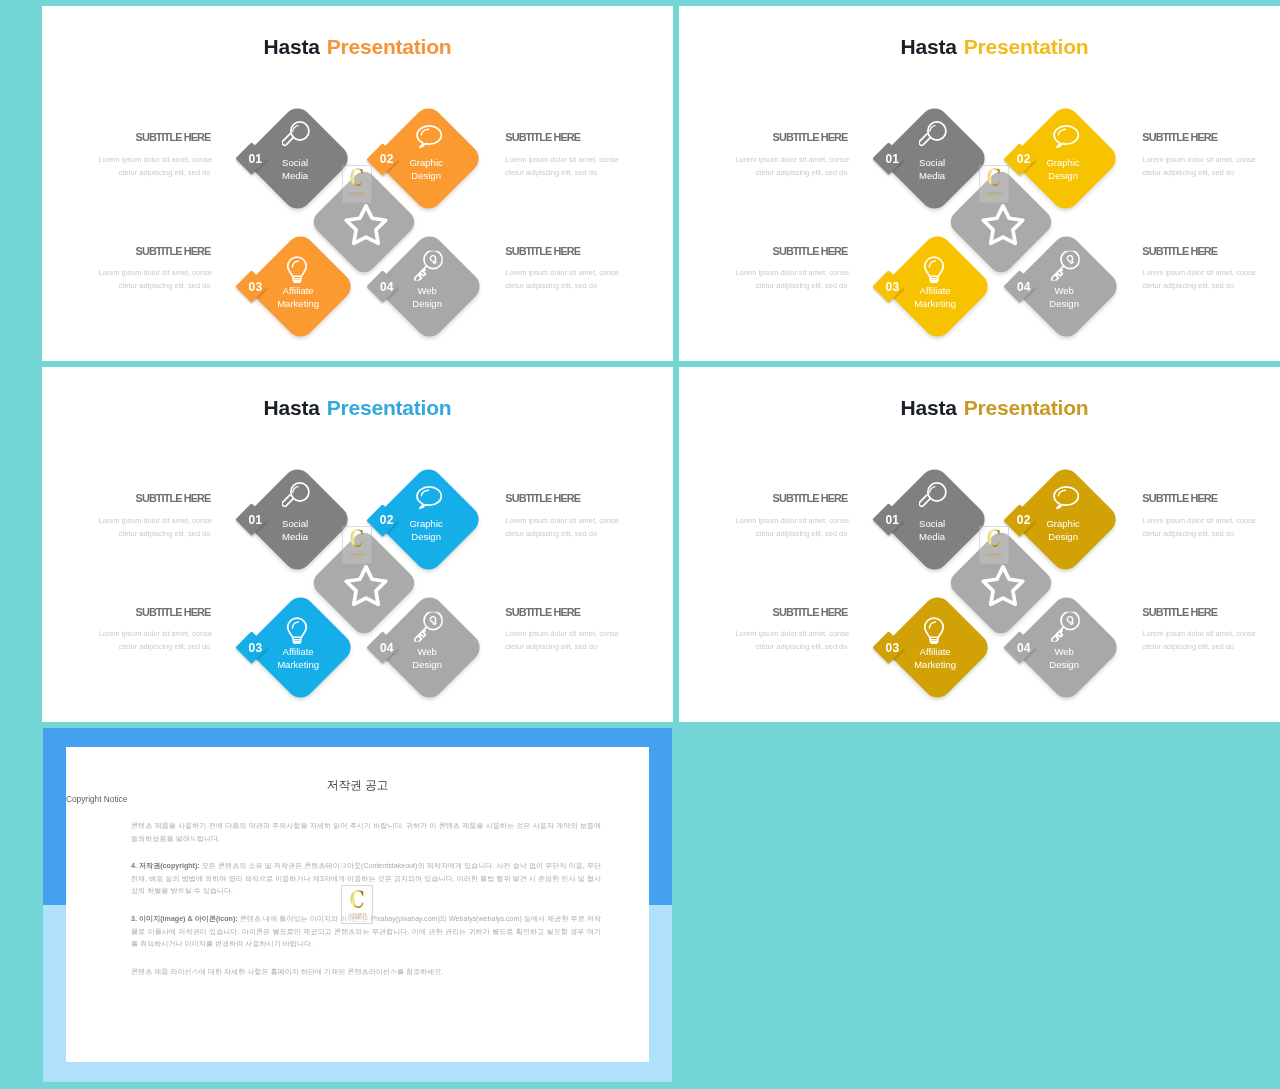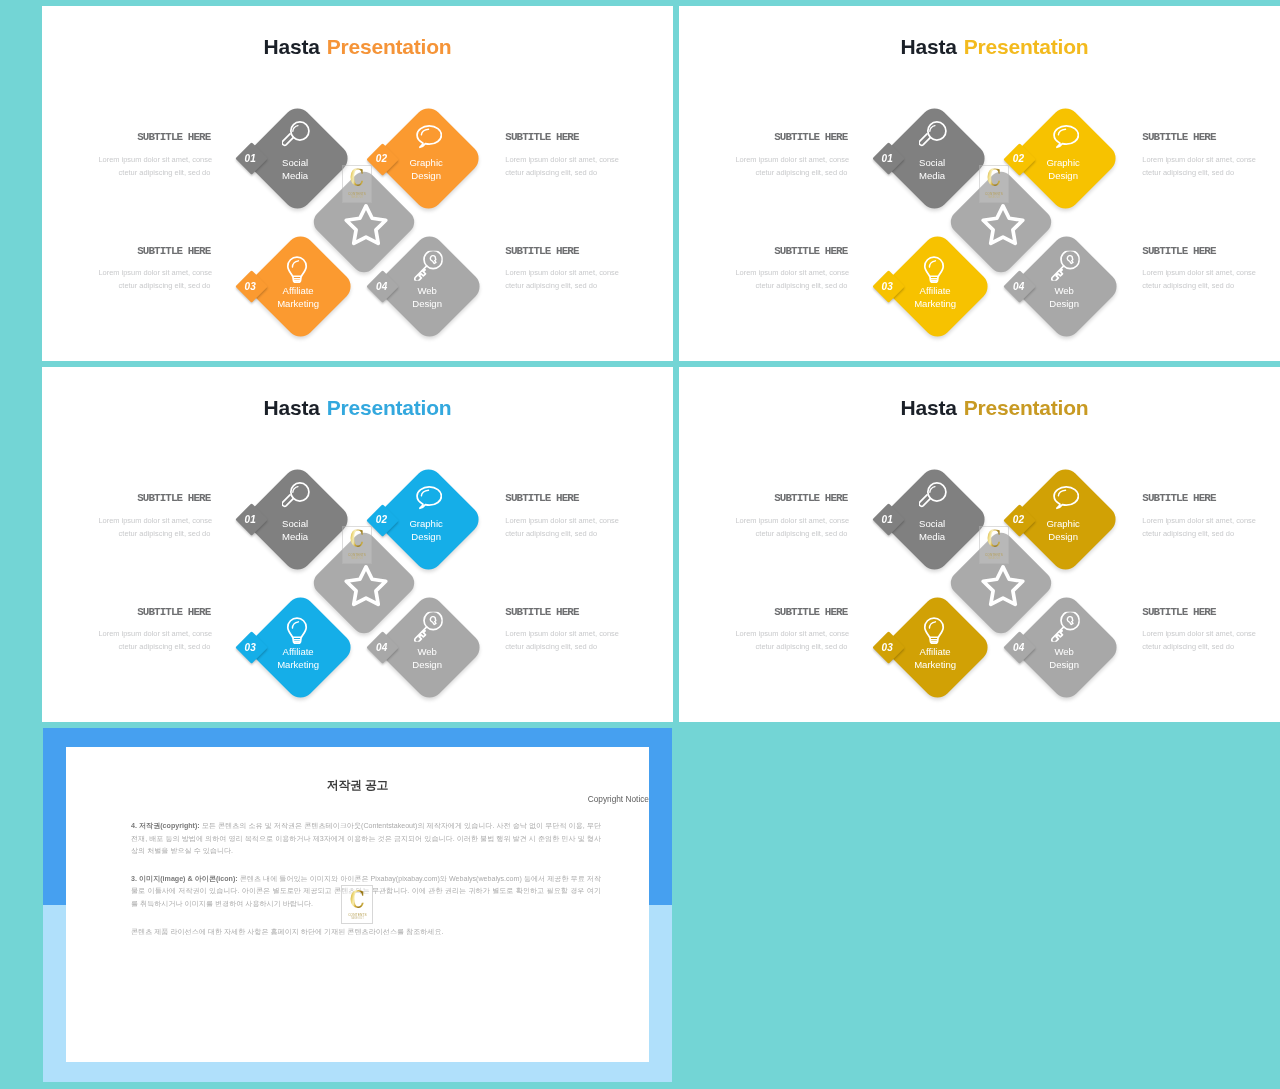--- a/index.html
+++ b/index.html
@@ -20,44 +20,44 @@
   .diamond-area{position:absolute;left:0;top:0;width:100%;height:100%;}
 
   
   .dm{position:absolute;width:79px;height:79px;border-radius:14px;transform:rotate(45deg);box-shadow:1.8px 1.8px 4px rgba(0,0,0,.15);}
   .dmc{position:absolute;left:0;top:0;width:79px;height:79px;transform:rotate(-45deg);color:#fff;}
   .dmc .ico{position:absolute;left:50%;top:50%;transform:translate(-50%,-50%);line-height:0;}
   .dmc .lbl{position:absolute;left:-18.9px;width:112px;font-size:9.55px;line-height:13.1px;text-align:center;font-weight:400;white-space:nowrap;}
 
   
   .badge{position:absolute;width:23.2px;height:23.2px;border-radius:1.5px;transform:rotate(45deg);}
-  .bnum{position:absolute;color:#fff;font-size:10px;font-weight:700;letter-spacing:0.2px;line-height:12px;white-space:nowrap;text-align:center;font-style:italic;}
+  .bnum{position:absolute;color:#fff;font-size:12px;font-weight:700;letter-spacing:0.2px;line-height:12px;white-space:nowrap;text-align:right;}
 
   
   .side{position:absolute;width:112px;}
-  .side .sh{font-family:Liberation Mono, monospace;font-stretch:condensed;font-size:10.9px;font-weight:700;color:#6e6f71;letter-spacing:-0.9px;white-space:nowrap;line-height:11px;}
+  .side .sh{font-family:Liberation Sans, sans-serif;font-stretch:condensed;font-size:10.9px;font-weight:700;color:#6e6f71;letter-spacing:-0.9px;white-space:nowrap;line-height:11px;}
   .side .sp{font-size:7.45px;line-height:13.1px;color:#c9cacc;margin-top:9.3px;white-space:nowrap;}
   .side.left{text-align:right;}
   .side.right{text-align:left;}
 
   
   .wm{position:absolute;left:299.6px;top:158.8px;width:30.8px;height:38.6px;border:0.8px solid rgba(170,170,170,.45);
       display:flex;flex-direction:column;align-items:center;justify-content:flex-start;background:rgba(255,255,255,.18);box-sizing:border-box;padding-top:2.6px;opacity:.9;}
   .wm .wmc{font-family:"DejaVu Serif",serif;font-size:25px;font-weight:700;line-height:19.8px;letter-spacing:-.5px;transform:scaleX(.72) scaleY(.95);
       background:linear-gradient(105deg,#b08a1c 0%,#e8cf63 18%,#fbf3c0 34%,#d4ab26 50%,#8f6f14 70%,#d9bb46 88%,#a7841f 100%);
       -webkit-background-clip:text;background-clip:text;color:transparent;}
   .wm .wmt{font-size:3.1px;color:#b8a052;letter-spacing:.12px;line-height:4.2px;text-align:center;margin-top:3.4px;}
   .wm .wmt2{font-size:2.6px;color:#c6b684;margin-top:0.6px;}
 
   
   #cp{position:absolute;left:7px;top:728px;width:629px;height:354px;background:#b0e0fb;}
   #cpBlue{position:absolute;left:0;top:0;width:629px;height:177px;background:#46a0f0;}
   #cpWhite{position:absolute;left:23px;top:19.4px;width:583px;height:315px;background:#fff;}
-  .cpT{text-align:center;font-size:11.9px;font-weight:700;color:#3d3d3d;margin-top:31.6px;letter-spacing:-.2px;line-height:12px;}
-  .cpS{text-align:right;font-size:8.3px;color:#5e5e5e;margin-top:3.6px;line-height:9px;}
+  .cpT{text-align:center;font-size:11.9px;font-weight:400;color:#3d3d3d;margin-top:31.6px;letter-spacing:-.2px;line-height:12px;}
+  .cpS{text-align:left;font-size:8.3px;color:#5e5e5e;margin-top:3.6px;line-height:9px;}
   .cpBody{position:absolute;left:65px;top:72.5px;width:470px;color:#aaaaaa;font-size:7.1px;line-height:12.62px;text-align:justify;}
   .cpBody p{margin:0 0 15.1px 0;}
   .cpBody b{color:#7a7a7a;font-weight:700;}
   .cpWm{position:absolute;left:275.4px;top:137.6px;width:32px;height:39.5px;border:0.8px solid rgba(175,175,175,.5);
      display:flex;flex-direction:column;align-items:center;justify-content:flex-start;background:rgba(255,255,255,.30);box-sizing:border-box;padding-top:2.8px;}
   .cpWm .wmc{font-family:"DejaVu Serif",serif;font-size:26px;font-weight:700;line-height:20.4px;letter-spacing:-.5px;transform:scaleX(.72) scaleY(.95);
       background:linear-gradient(105deg,#a8821a 0%,#e5cb5e 18%,#faf0b6 34%,#d0a624 50%,#8b6b12 70%,#d6b642 88%,#a1801d 100%);
       -webkit-background-clip:text;background-clip:text;color:transparent;}
   .cpWm .wmt{font-size:3.2px;color:#b8a052;letter-spacing:.12px;line-height:4.3px;text-align:center;margin-top:3.4px;}
   .cpWm .wmt2{font-size:2.7px;color:#c6b684;margin-top:0.6px;}
@@ -393,20 +393,21 @@
         <div class="sh">SUBTITLE HERE</div>
         <div class="sp"><span>Lorem ipsum dolor sit amet, conse</span><br><span>ctetur adipiscing elit, sed do</span></div>
       </div>
     </div>
     <div id="cp">
   <div id="cpBlue"></div>
   <div id="cpWhite">
     <div class="cpT">저작권 공고</div>
     <div class="cpS">Copyright Notice</div>
     <div class="cpBody">
+      <p>콘텐츠 제품을 사용하기 전에 다음의 약관과 주의사항을 자세히 읽어 주시기 바랍니다. 귀하가 이 콘텐츠 제품을 사용하는 것은 사용자 계약의 보증에 동의하셨음을 알려드립니다.</p>
       <p><b>4. 저작권(copyright):</b> 모든 콘텐츠의 소유 및 저작권은 콘텐츠테이크아웃(Contentstakeout)의 제작자에게 있습니다. 사전 승낙 없이 무단적 이용, 무단전재, 배포 등의 방법에 의하여 영리 목적으로 이용하거나 제3자에게 이용하는 것은 금지되어 있습니다. 이러한 불법 행위 발견 시 준엄한 민사 및 형사상의 처벌을 받으실 수 있습니다.</p>
       <p><b>3. 이미지(image) &amp; 아이콘(icon):</b> 콘텐츠 내에 들어있는 이미지와 아이콘은 Pixabay(pixabay.com)와 Webalys(webalys.com) 등에서 제공한 무료 저작물로 이들사에 저작권이 있습니다. 아이콘은 별도로만 제공되고 콘텐츠와는 무관합니다. 이에 관한 권리는 귀하가 별도로 확인하고 필요할 경우 여기를 취득하시거나 이미지를 변경하여 사용하시기 바랍니다.</p>
       <p>콘텐츠 제품 라이선스에 대한 자세한 사항은 홈페이지 하단에 기재된 콘텐츠라이선스를 참조하세요.</p>
     </div>
     <div class="cpWm">
     <div class="wmc">C</div>
     <div class="wmt">CONTENTS</div>
     <div class="wmt wmt2">TAKEOUT</div>
   </div>
   </div>

